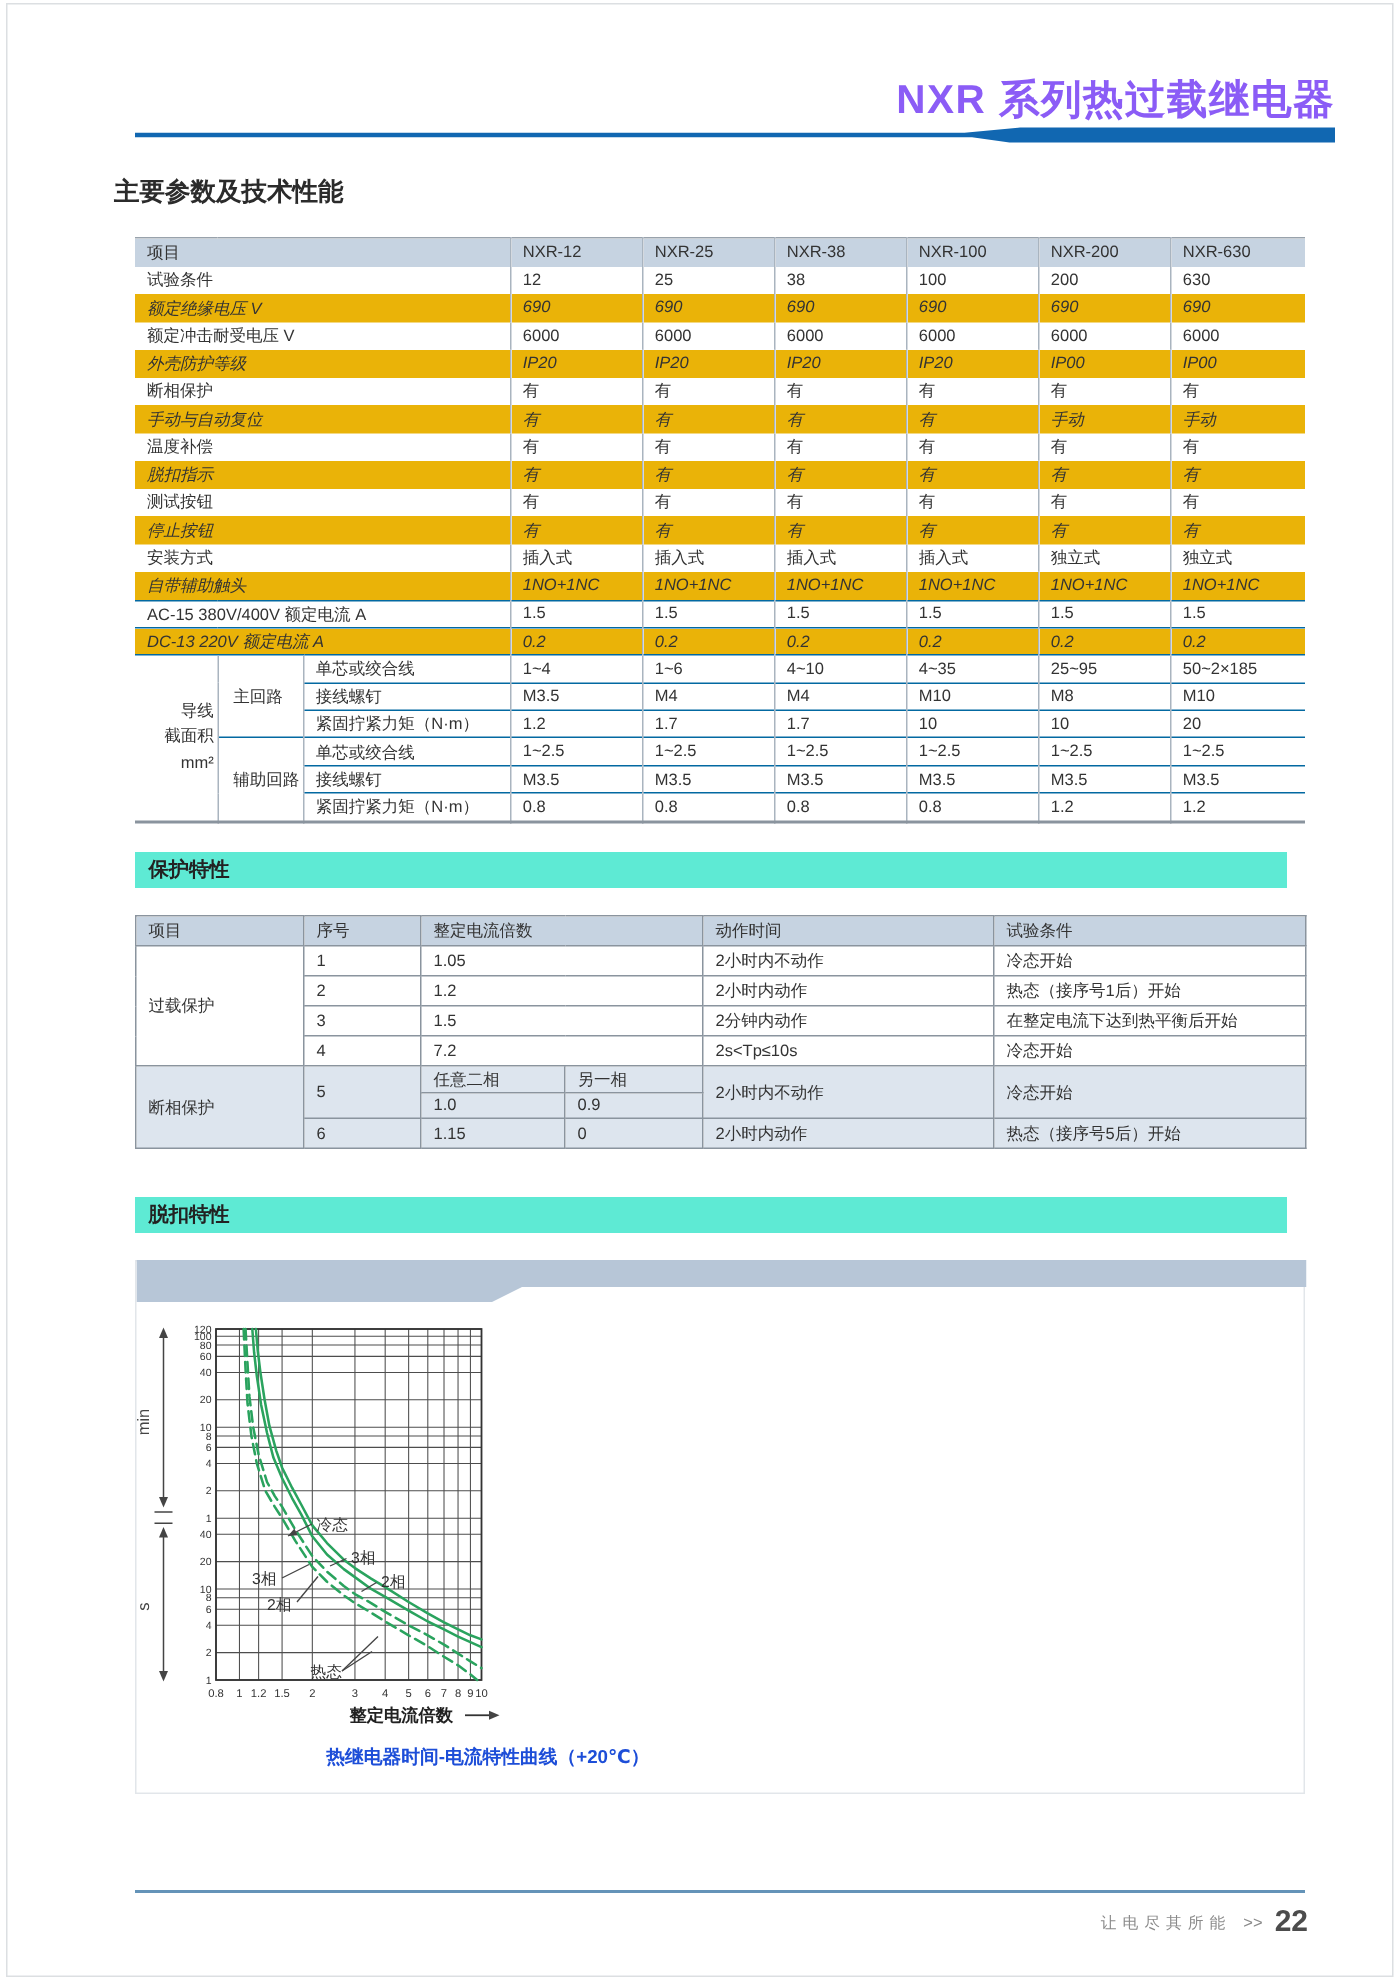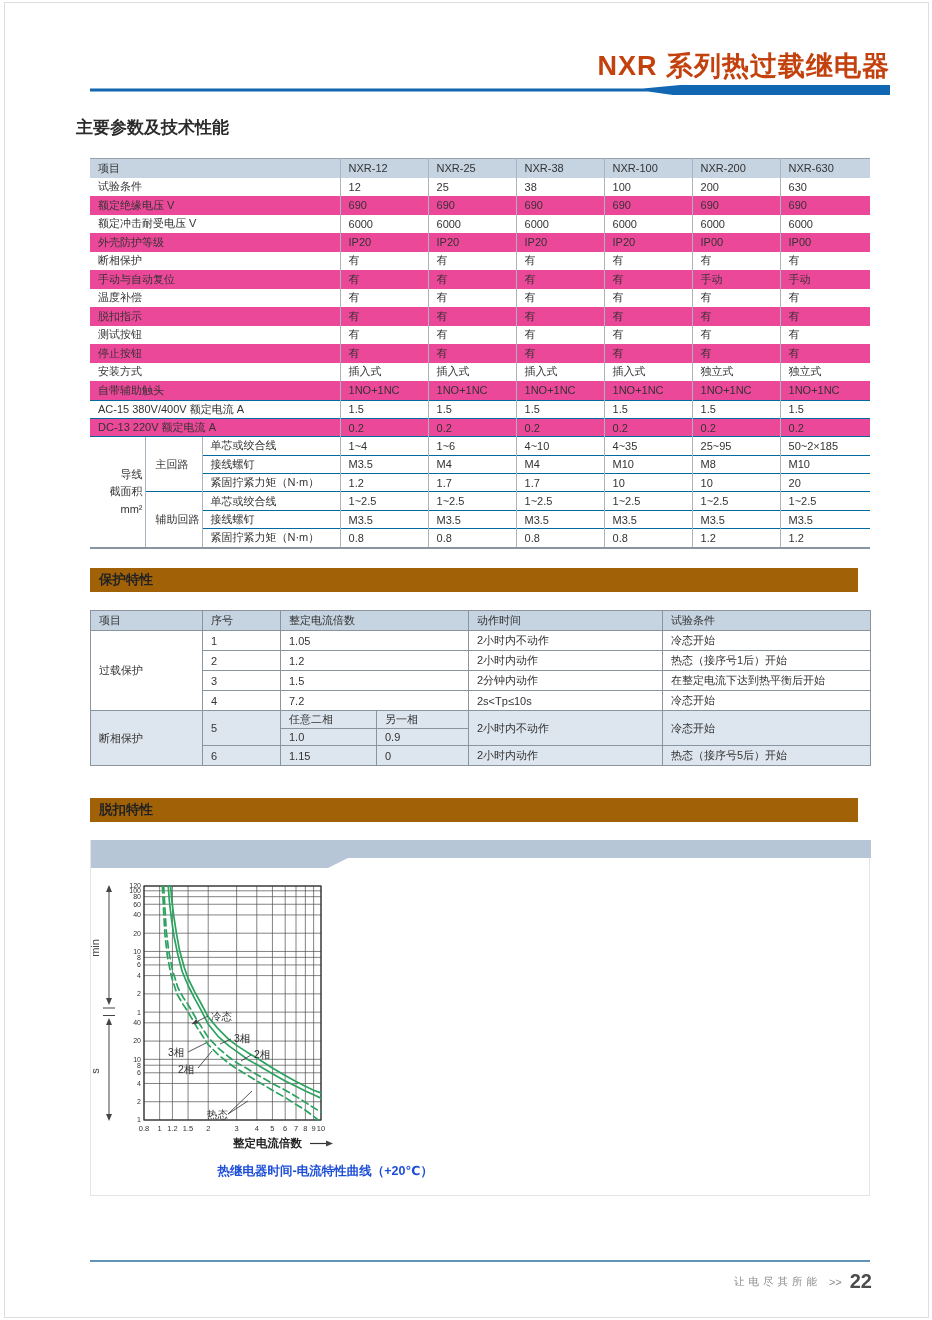--- a/index.html
+++ b/index.html
@@ -1,32 +1,32 @@
 <!DOCTYPE html>
 <html><head>
 <meta charset="utf-8">
 <style>
   html,body{margin:0;padding:0;background:#fff;}
   body{font-family:"Liberation Sans","DejaVu Sans",sans-serif;color:#333;}
   .page{position:relative;width:932px;height:1320px;background:#fff;overflow:hidden;}
   .frame{position:absolute;left:4px;top:2px;right:3px;bottom:2px;border:1px solid #dcdfe2;pointer-events:none;}
-  .title{position:absolute;top:48px;right:42px;font-size:27px;font-weight:700;color:#c2410c;letter-spacing:1px;}
+  .title{position:absolute;top:48px;right:42px;font-size:27px;font-weight:700;color:#8b5cf6;letter-spacing:1px;}
   .title-rule{position:absolute;left:90px;top:84px;}
   .h1{position:absolute;left:76px;top:116px;font-size:17px;font-weight:700;color:#2b2b2b;}
   .mt-wrap{position:absolute;left:90px;top:158px;}
   table{border-collapse:collapse;table-layout:fixed;}
   .mt{width:780px;font-size:11px;color:#333;border-top:1px solid #98a2ac;border-bottom:2px solid #8a949e;}
   .mt td{height:18.5px;padding:0 2px 0 8px;overflow:hidden;white-space:nowrap;vertical-align:middle;}
   .mt tr.hd td{background:#c6d3e1;}
-  .mt tr.alt td{background:#ec4899;}
+  .mt tr.alt td{background:#eab308;font-style:italic;}
   .mt td.v{border-left:1px solid #a9b4bf;}
   .mt tr.b td{border-top:1px solid #0369a1;height:17.4px;}
   .mt td.grp{white-space:pre-line;line-height:1.6;text-align:right;}
   .mt td.ctr{text-align:left;padding-left:10px;}
-  .secbar{position:absolute;left:90px;width:768px;height:24px;background:#a16207;font-size:13.5px;font-weight:700;color:#222;line-height:24px;padding-left:9px;box-sizing:border-box;}
+  .secbar{position:absolute;left:90px;width:768px;height:24px;background:#5eead4;font-size:13.5px;font-weight:700;color:#222;line-height:24px;padding-left:9px;box-sizing:border-box;}
   .pt-wrap{position:absolute;left:90px;top:610px;}
   .pt{width:780px;font-size:11px;color:#333;}
   .pt td{border:1px solid #8a949e;height:19px;padding:0 2px 0 8px;white-space:nowrap;overflow:hidden;vertical-align:middle;}
   .pt tr.hd td{background:#c6d3e1;}
   .pt td.pf{background:#dde5ee;}
   .pt tr.sub td{height:16.5px;}
   .panel{position:absolute;left:90px;top:840px;width:780px;height:356px;background:#fff;border:1px solid #e2e6ea;box-sizing:border-box;}
   .chart-svg{position:absolute;left:0;top:-1px;}
   .caption{position:absolute;left:32px;top:322px;width:310px;text-align:right;font-size:12.5px;font-weight:600;color:#1d4ed8;}
   .tk{font-size:7px;fill:#333;}

